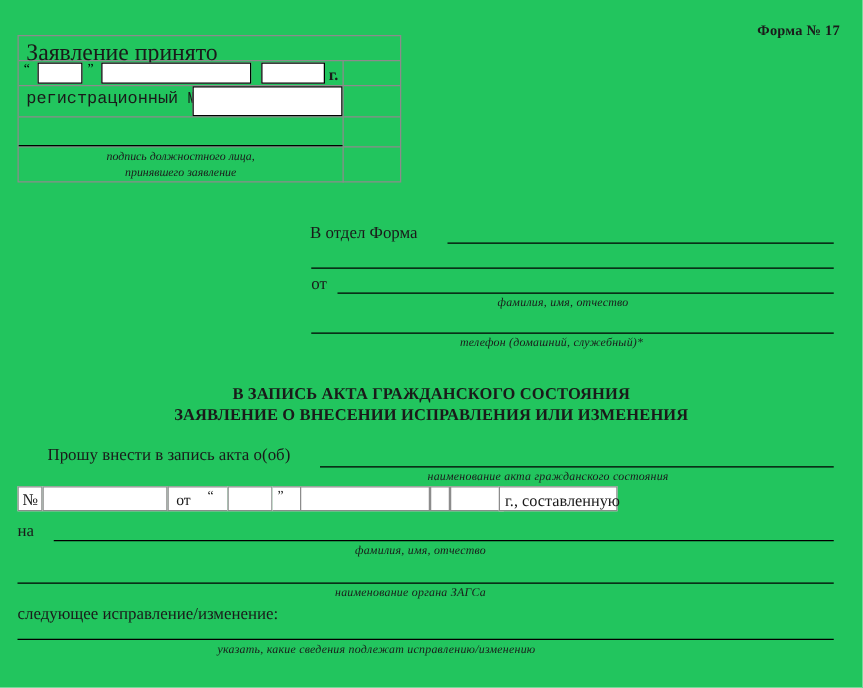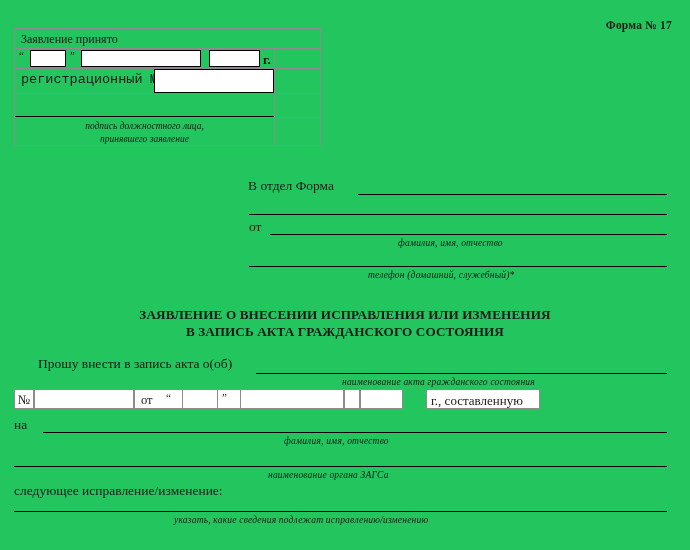--- a/index.html
+++ b/index.html
@@ -63,21 +63,21 @@
     border-top: 1px solid #8c8c8c;
   }
   #acceptance-box .grid-line-v {
     position: absolute;
     border-left: 1px solid #8c8c8c;
   }
   .box-title {
     position: absolute;
     left: 6px;
     top: 3px;
-    font-size: 12px;
+    font-size: 19px;
     white-space: nowrap;
   }
   .dark-cell {
     position: absolute;
     border: 1.4px solid #000000;
     box-sizing: border-box;
     background: #ffffff;
   }
   .quote-mark {
     position: absolute;
@@ -210,22 +210,22 @@
     <span class="abs txt" style="left:4px; top:-15px; font-size:12px;"></span>
   </div>
   <div class="cap abs" style="left:398px; top:238px;">фамилия, имя, отчество</div>
 
   <div class="rule" style="left:249px; top:266px; width:418px;">
     <span class="abs txt" style="left:4px; top:-15px; font-size:12px;"></span>
   </div>
   <div class="cap abs" style="left:368px; top:270px;">телефон (домашний, служебный)*</div>
 
   <div id="doc-title">
+    <div>В ЗАПИСЬ АКТА ГРАЖДАНСКОГО СОСТОЯНИЯ</div>
     <div>ЗАЯВЛЕНИЕ О ВНЕСЕНИИ ИСПРАВЛЕНИЯ ИЛИ ИЗМЕНЕНИЯ</div>
-    <div>В ЗАПИСЬ АКТА ГРАЖДАНСКОГО СОСТОЯНИЯ</div>
   </div>
 
   <div class="abs txt" style="left:38px; top:357px; font-size:13.5px;">Прошу внести в запись акта о(об)</div>
   <div class="rule" style="left:256px; top:373px; width:411px;">
     <span class="abs txt" style="left:4px; top:-15px; font-size:12px;"></span>
   </div>
   <div class="cap abs" style="left:342px; top:377px;">наименование акта гражданского состояния</div>
 
   <div id="act-row">
     <div class="cell" style="left:0px; width:20px;">
@@ -244,21 +244,21 @@
     <div class="cell" style="left:204px; width:22px; border-left:none; border-right:none;">
       <span class="abs" style="left:4px; top:1px; font-size:11px;">”</span>
     </div>
     <div class="cell" style="left:226px; width:104px;">
       <span class="celltext" style="left:4px;"></span>
     </div>
     <div class="cell" style="left:330px; width:16px;"></div>
     <div class="cell" style="left:346px; width:43px;">
       <span class="celltext" style="left:4px;"></span>
     </div>
-    <div class="cell" style="left:412px; width:114px;text-align:right;">
+    <div class="cell" style="left:385px; width:95px;text-align:right;">
       <span class="celltext" style="left:4px; font-size:13px;">г., составленную</span>
     </div>
   </div>
 
   <div class="abs txt" style="left:14px; top:418px; font-size:13.5px;">на</div>
   <div class="rule" style="left:43px; top:432px; width:624px;">
     <span class="abs txt" style="left:4px; top:-15px; font-size:12px;"></span>
   </div>
   <div class="cap abs" style="left:284px; top:436px;">фамилия, имя, отчество</div>
 

